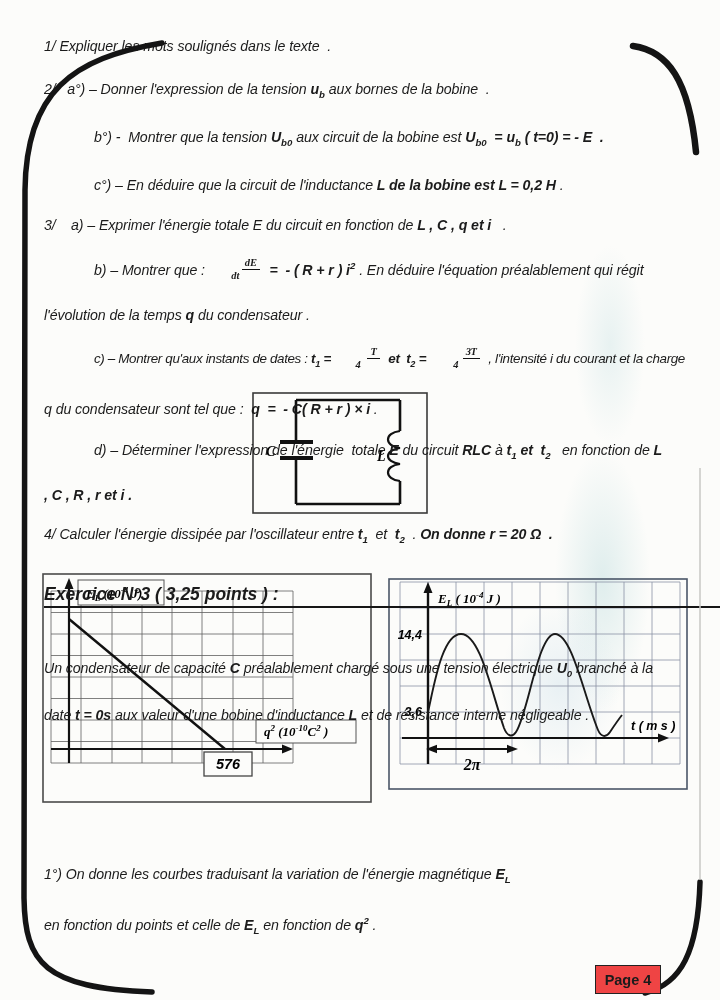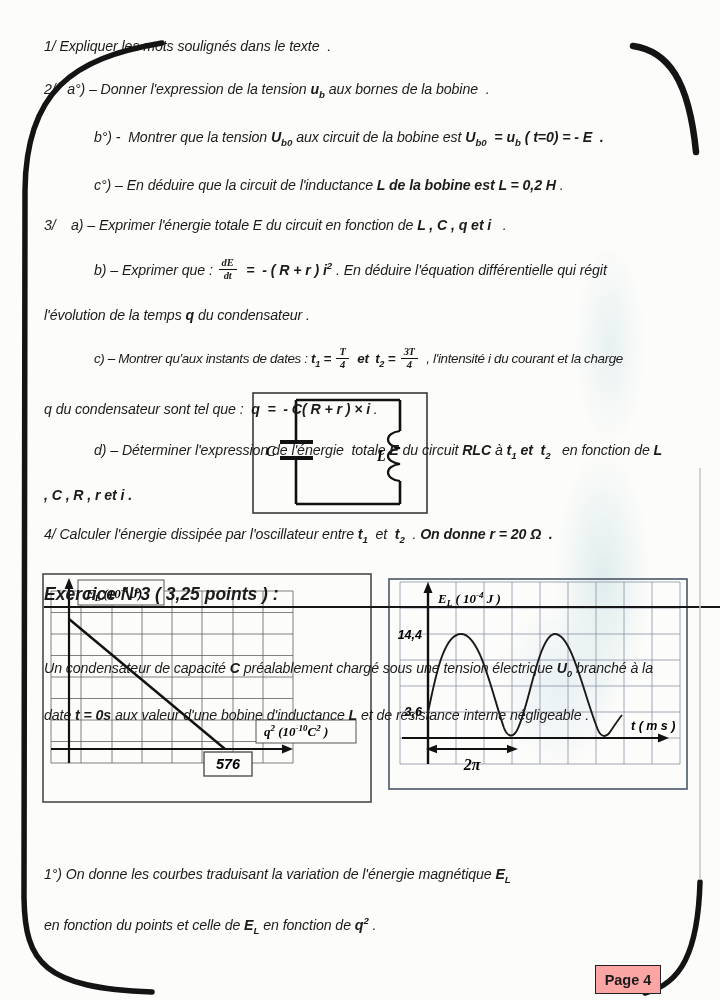--- a/index.html
+++ b/index.html
@@ -5,28 +5,28 @@
   html,body{margin:0;padding:0;background:#e8e8e6;}
   .sheet{position:relative;width:720px;height:1000px;background:#fcfcfa;overflow:hidden;
          font-family:"Liberation Sans",sans-serif;font-style:italic;color:#1b1b1b;}
   .tl{position:absolute;left:44px;font-size:14.2px;line-height:20px;letter-spacing:-0.1px;white-space:pre;}
   .ind{left:94px;}
   .sm{font-size:13.4px;letter-spacing:-0.35px;}
   .b{font-weight:bold;}
   sub,sup{font-size:0.68em;letter-spacing:0;}
   .frac{display:inline-block;vertical-align:-38%;text-align:center;font-size:10.5px;line-height:1.15;
         font-family:"Liberation Serif",serif;font-weight:bold;padding:0 2px;}
-  .frac .num{display:block;border-bottom:1.4px solid #111;padding:0 3px;}
+  .frac .num{display:block;border-bottom:1.4px solid #111;padding:0 3px;margin-left:31px;}
   .frac .den{display:block;}
   .heading{position:absolute;left:44px;top:306px;font-size:17.5px;font-weight:bold;
            border-bottom:2.3px solid #161616;padding-bottom:1px;}
   .figbox{position:absolute;}
   .pagebadge{position:absolute;left:595px;top:965px;width:64px;height:27px;border:1.6px solid #222;
              display:flex;align-items:center;justify-content:center;font-style:normal;
-             font-weight:bold;font-size:14.5px;background:#fca5a5;z-index:3;}
+             font-weight:bold;font-size:14.5px;background:#ef4444;z-index:3;}
   .smudge{position:absolute;z-index:0;pointer-events:none;border-radius:45%;}
   .s1{left:575px;top:245px;width:70px;height:200px;background:radial-gradient(closest-side,rgba(150,200,205,0.20),rgba(150,200,205,0));}
   .s2{left:555px;top:450px;width:95px;height:260px;background:radial-gradient(closest-side,rgba(120,185,190,0.22),rgba(120,185,190,0));}
   .s3{left:500px;top:600px;width:120px;height:170px;background:radial-gradient(closest-side,rgba(130,180,210,0.16),rgba(130,180,210,0));}
   svg text{font-style:italic;}
   .z1{position:relative;z-index:1;}
 </style>
 </head>
 <body>
 
@@ -41,21 +41,21 @@
     <path d="M633,46 C668,51 689,80 696,152" fill="none" stroke="#141414" stroke-width="6.5" stroke-linecap="round"></path>
     <path d="M700,882 C698,952 681,984 645,993" fill="none" stroke="#141414" stroke-width="5.5" stroke-linecap="round"></path>
     <line x1="700" y1="468" x2="700" y2="880" stroke="#c9c9c4" stroke-width="1.5"></line>
   </svg>
 
   <div class="tl z1" style="top:36px"><span>1/ Expliquer les mots soulignés dans le texte  .</span></div>
   <div class="tl z1" style="top:59px"><span>2/   a°) – Donner l'expression de la tension </span><span class="b">u</span><sub class="b">b</sub><span> aux bornes de la bobine  .</span></div>
   <div class="tl z1 ind" style="top:81px"><span>b°) -  Montrer que la tension </span><span class="b">U</span><sub class="b">b0</sub><span> aux circuit de la bobine est </span><span class="b">U</span><sub class="b">b0</sub><span class="b">  = u</span><sub class="b">b</sub><span class="b"> ( t=0) = - E  .</span></div>
   <div class="tl z1 ind" style="top:103px"><span>c°) – En déduire que la circuit de l'inductance </span><span class="b">L de la bobine est L = 0,2 H</span><span> .</span></div>
   <div class="tl z1" style="top:123px"><span>3/    a) – Exprimer l'énergie totale E du circuit en fonction de </span><span class="b">L , C , q et i</span><span>   .</span></div>
-  <div class="tl z1 ind" style="top:144px"><span>b) – Exprimer que : </span><span class="frac"><span class="num">dE</span><span class="den">dt</span></span><span class="b">  =  - ( R + r ) i</span><sup class="b">2</sup><span> . En déduire l'équation différentielle qui régit</span></div>
+  <div class="tl z1 ind" style="top:144px"><span>b) – Montrer que : </span><span class="frac"><span class="num">dE</span><span class="den">dt</span></span><span class="b">  =  - ( R + r ) i</span><sup class="b">2</sup><span> . En déduire l'équation préalablement qui régit</span></div>
   <div class="tl z1" style="top:167px"><span>l'évolution de la temps </span><span class="b">q</span><span> du condensateur .</span></div>
   <div class="tl z1 ind sm" style="top:188px"><span>c) – Montrer qu'aux instants de dates : </span><span class="b">t</span><sub class="b">1</sub><span class="b"> = </span><span class="frac"><span class="num">T</span><span class="den">4</span></span><span class="b">  et  </span><span class="b">t</span><sub class="b">2</sub><span class="b"> = </span><span class="frac"><span class="num">3T</span><span class="den">4</span></span><span>  , l'intensité i du courant et la charge</span></div>
   <div class="tl z1" style="top:213px"><span>q du condensateur sont tel que :  </span><span class="b">q  =  - C( R + r ) × i</span><span> .</span></div>
   <div class="tl z1 ind" style="top:234px"><span>d) – Déterminer l'expression de l'énergie  totale </span><span class="b">E</span><span> du circuit </span><span class="b">RLC</span><span> à </span><span class="b">t</span><sub class="b">1</sub><span class="b"> et  </span><span class="b">t</span><sub class="b">2</sub><span>   en fonction de </span><span class="b">L</span></div>
   <div class="tl z1" style="top:253px"><span class="b">, C , R , r et i .</span></div>
   <div class="tl z1" style="top:272px"><span>4/ Calculer l'énergie dissipée par l'oscillateur entre </span><span class="b">t</span><sub class="b">1</sub><span>  et  </span><span class="b">t</span><sub class="b">2</sub><span>  . </span><span class="b">On donne r = 20 Ω  .</span></div>
 
   <div class="heading z1"><span class="b">Exercice N°3 (  3,25 points ) :</span></div>
 
   <div class="tl z1" style="top:356px"><span>Un condensateur de capacité </span><span class="b">C</span><span> préalablement chargé sous une tension électrique </span><span class="b">U</span><sub class="b">0</sub><span> branché à la</span></div>

